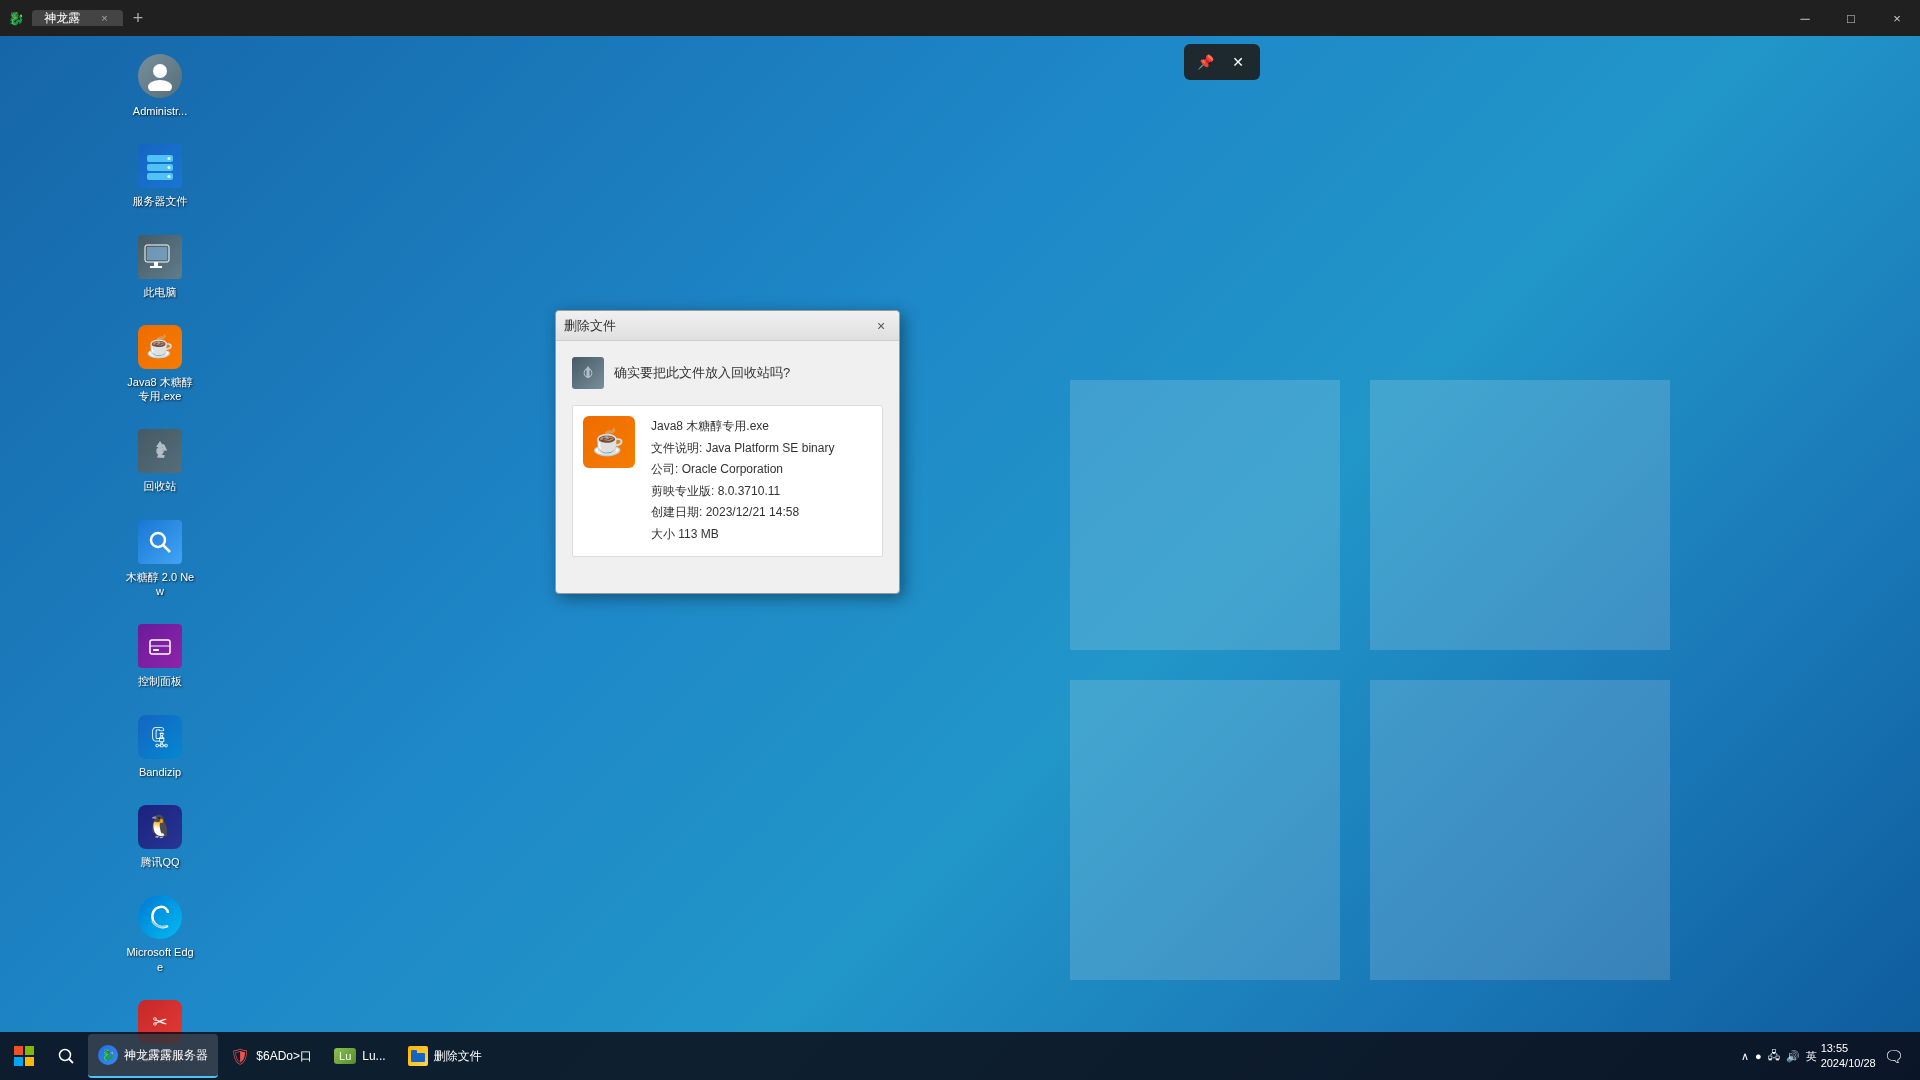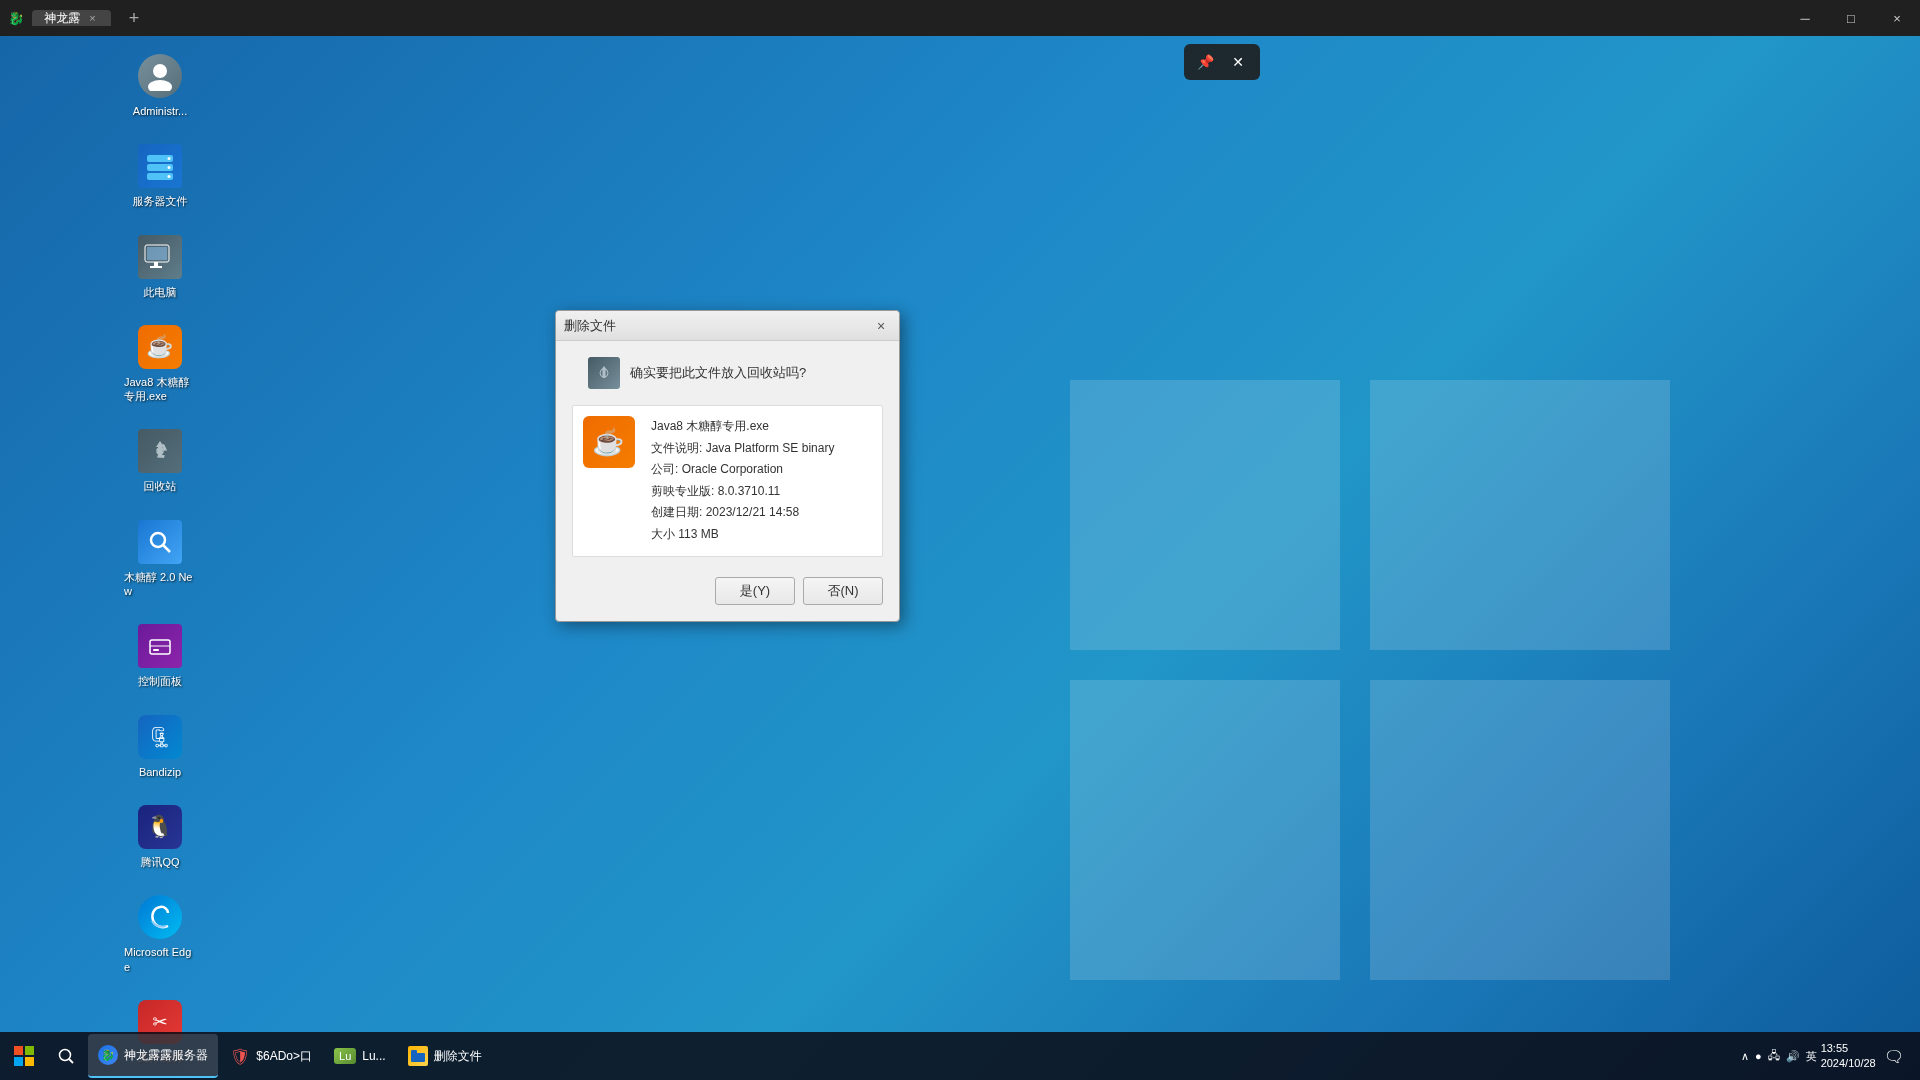--- a/index.html
+++ b/index.html
@@ -146,22 +146,22 @@
     }
     .title-tab {
       display: flex;
       align-items: center;
       background: #333;
       height: 16px;
       padding: 0 12px;
       border-radius: 4px 4px 0 0;
       color: #ccc;
       font-size: 12px;
-      gap: 6px;
-      margin-right: 12px;
+      gap: 18px;
+      margin-right: 4px;
     }
     .title-tab.active {
       background: #444;
       color: white;
     }
     .tab-close {
       color: #aaa;
       font-size: 11px;
       cursor: pointer;
       padding: 1px 3px;
@@ -215,21 +215,21 @@
       height: 48px;
       display: flex;
       align-items: center;
       justify-content: center;
       position: relative;
     }
 
     .icon-label {
       color: white;
       font-size: 11px;
-      text-align: left;
+      text-align: center;
       text-shadow: 1px 1px 2px rgba(0,0,0,0.8);
       line-height: 1.3;
       word-break: break-all;
     }
 
     .icon-java {
       width: 44px;
       height: 44px;
       background: linear-gradient(135deg, #ef6c00, #f57c00);
       border-radius: 8px;
@@ -389,21 +389,20 @@
       padding: 16px;
     }
 
     .dialog-question {
       font-size: 13px;
       color: #333;
       margin-bottom: 16px;
       display: flex;
       align-items: center;
       gap: 10px;
-      margin-left: 16px;
     }
 
     .recycle-icon-small {
       width: 32px;
       height: 32px;
       background: linear-gradient(135deg, #455a64, #78909c);
       border-radius: 3px;
       display: flex;
       align-items: center;
       justify-content: center;
@@ -690,24 +689,20 @@
           <div class="file-details">
             <div>Java8 木糖醇专用.exe</div>
             <div>文件说明: Java Platform SE binary</div>
             <div>公司: Oracle Corporation</div>
             <div>剪映专业版: 8.0.3710.11</div>
             <div>创建日期: 2023/12/21 14:58</div>
             <div>大小 113 MB</div>
           </div>
         </div>
 
-        <div class="dialog-buttons">
-          <button class="dialog-btn">是(Y)</button>
-          <button class="dialog-btn">否(N)</button>
-        </div>
 
       </div>
     </div>
   </div>
 
   <div class="taskbar">
 
     <div class="taskbar-start">
       <svg viewBox="0 0 20 20" xmlns="http://www.w3.org/2000/svg">
         <rect x="0" y="0" width="9" height="9" fill="#f25022"></rect>

